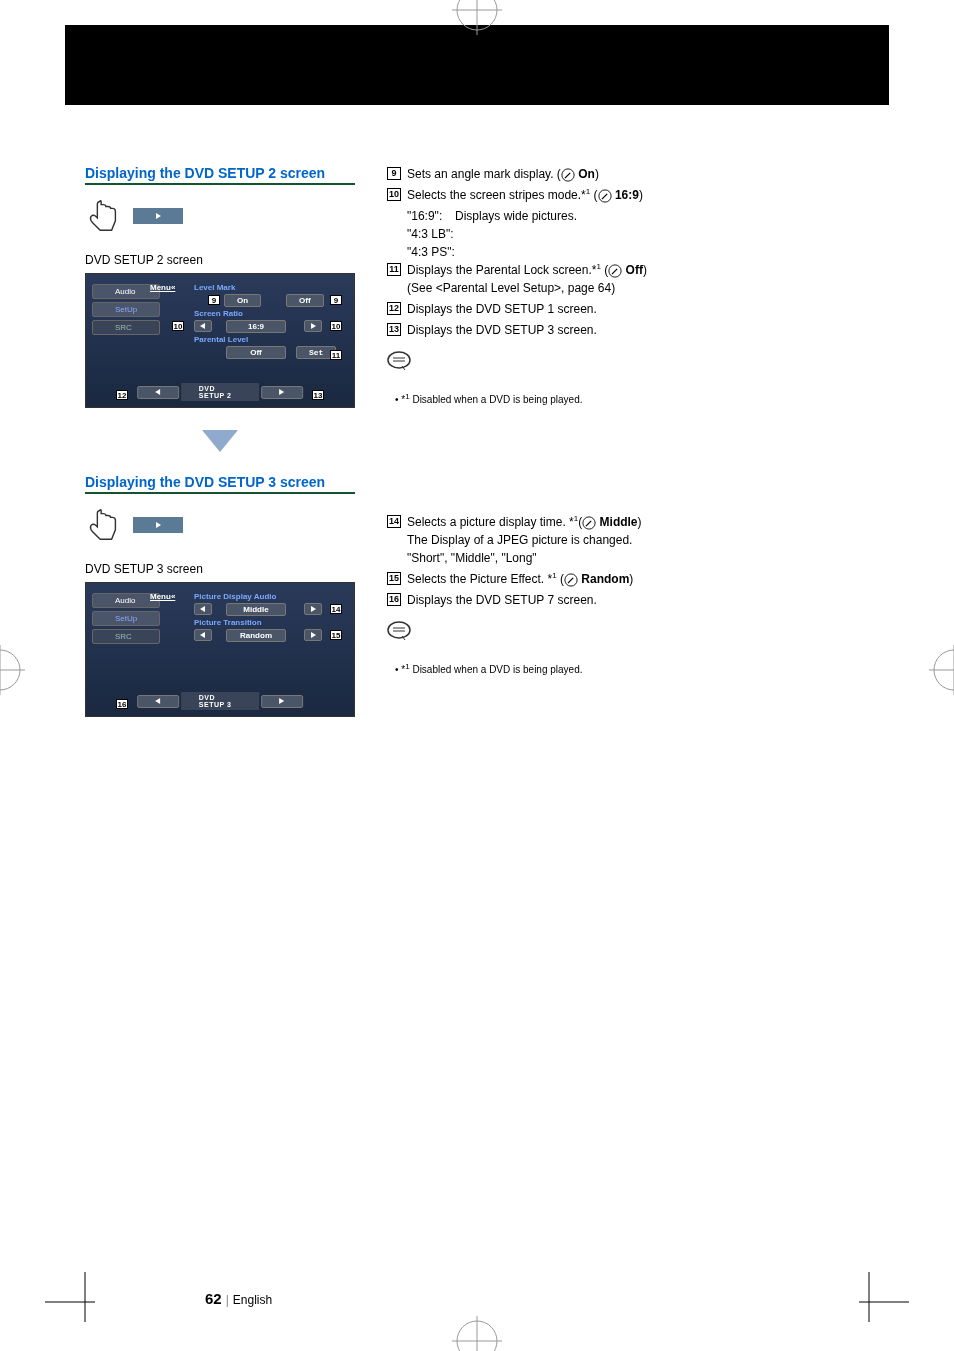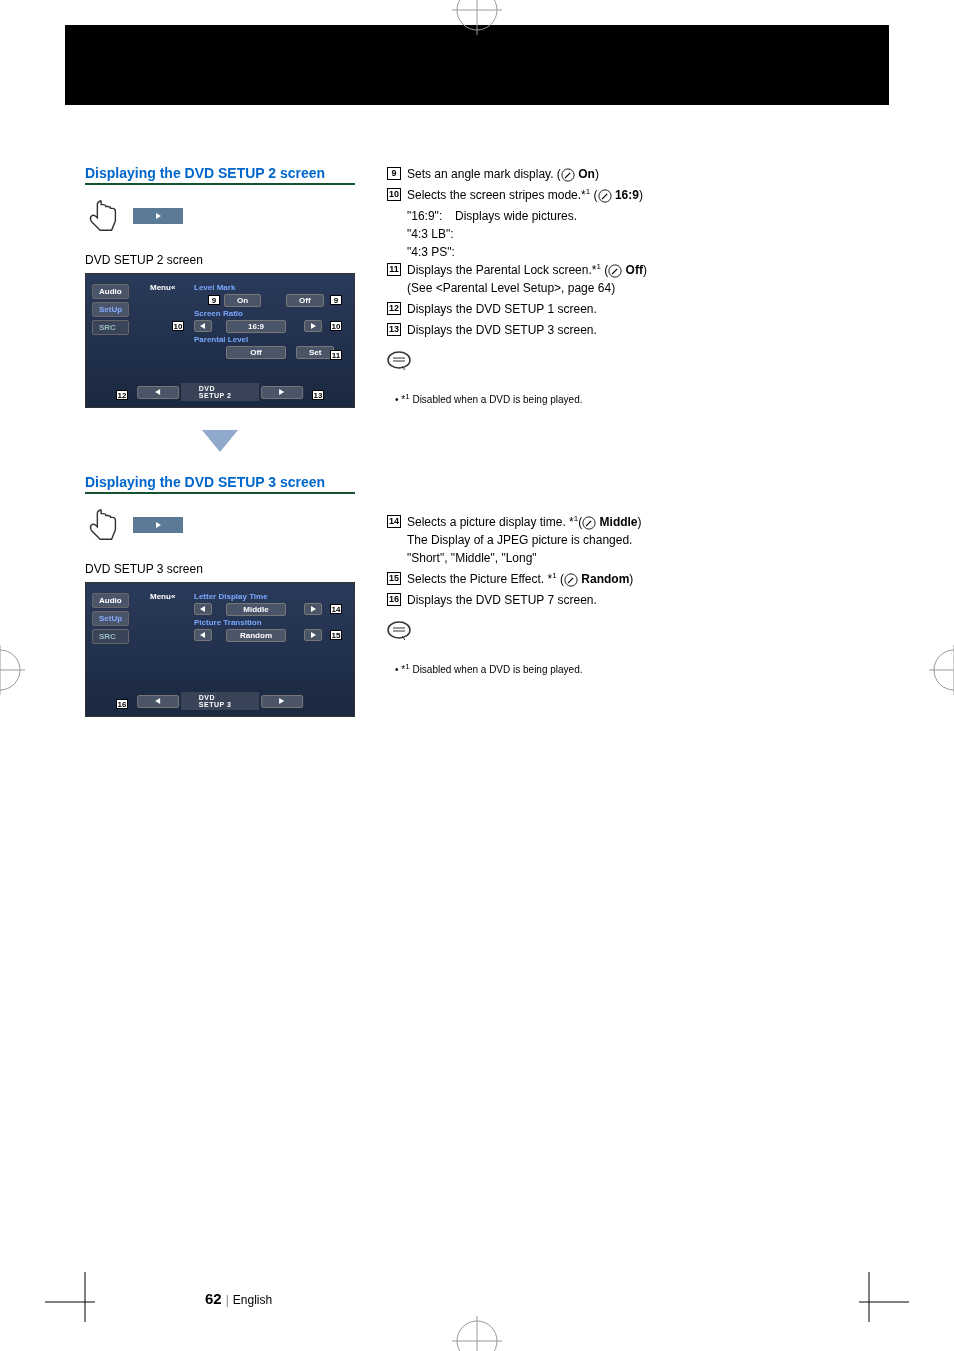--- a/index.html
+++ b/index.html
@@ -9,23 +9,23 @@
     .content-columns { display: flex; gap: 20px; }
     .left-col { width: 290px; }
     .right-col { flex: 1; padding-left: 12px; }
     .section-heading { color: #0066cc; font-weight: bold; font-size: 14px; border-bottom: 2px solid #14532d; padding-bottom: 2px; margin-bottom: 12px; }
     .touch-icon { display: flex; align-items: center; gap: 10px; margin-bottom: 18px; }
     .hand-svg { width: 38px; height: 38px; }
     .arrow-btn { background: #5a7a95; width: 50px; height: 16px; display: flex; justify-content: center; align-items: center; }
     .screen-caption { font-size: 12px; margin-bottom: 6px; }
     .screen-mock { background: linear-gradient(to bottom, #2a3a5a, #1a2840); border: 1px solid #333; padding: 6px; height: 135px; position: relative; font-size: 9px; }
     .side-btns { position: absolute; left: 6px; top: 10px; display: flex; flex-direction: column; gap: 3px; }
-    .side-btn { background: #4a556a; color: #fff; font-size: 8px; padding: 2px 6px; border: 1px solid #666; font-weight: bold; border-radius: 2px; }
+    .side-btn { background: #4a556a; color: #fff; font-size: 8px; padding: 2px 22px; border: 1px solid #666; font-weight: normal; border-radius: 2px; }
     .side-btn.src { background: #3a4458; color: #9bb; }
-    .menu-lbl { position: absolute; color: #fff; font-size: 8px; top: 9px; left: 64px; font-weight: bold; }
+    .menu-lbl { position: absolute; color: #fff; font-size: 8px; top: 9px; left: 64px; font-weight: bold; text-decoration: underline; }
     .setting-label { color: #7aa8ff; font-size: 8px; position: absolute; font-weight: bold; }
     .setting-btn { background: #4a5568; color: #fff; font-size: 8px; padding: 1px 12px; border: 1px solid #777; position: absolute; font-weight: bold; text-align: center; border-radius: 2px; }
     .setting-btn.on { min-width: 34px; }
     .nav-btn { background: #4a5568; width: 18px; height: 12px; border: 1px solid #777; position: absolute; border-radius: 2px; }
     .callout-num { position: absolute; border: 1px solid #000; background: #fff; font-size: 8px; width: 12px; height: 10px; display: flex; align-items: center; justify-content: center; font-weight: bold; }
     .bottom-bar { position: absolute; bottom: 6px; left: 50%; transform: translateX(-50%); display: flex; align-items: center; gap: 2px; }
     .bottom-nav { background: #4a5568; width: 50px; height: 13px; border: 1px solid #777; display: flex; justify-content: center; align-items: center; border-radius: 2px; }
     .bottom-center { background: #3a4458; color: #fff; font-size: 7px; padding: 2px 18px; font-weight: bold; letter-spacing: 0.5px; }
     .down-arrow { margin: 22px auto 22px auto; width: 0; height: 0; border-left: 18px solid transparent; border-right: 18px solid transparent; border-top: 22px solid #8faacc; }
     .list-item { display: flex; font-size: 12px; line-height: 1.5; margin-bottom: 3px; }
@@ -111,21 +111,21 @@
               <span class="triangle-l" style="position:absolute;top:2px;left:5px;"></span>
             </div>
           <div class="setting-btn" style="top:46px; left:140px; min-width:60px;">16:9</div>
           <div class="nav-btn" style="top:46px; left:218px;">
               <span class="triangle-r" style="position:absolute;top:2px;left:6px;"></span>
             </div>
           <div class="callout-num" style="top:47px; left:86px;">10</div>
           <div class="callout-num" style="top:47px; left:244px;">10</div>
           <div class="setting-label" style="top:61px; left:108px;">Parental Level</div>
           <div class="setting-btn" style="top:72px; left:140px; min-width:60px;">Off</div>
-          <div class="setting-btn on" style="top:72px; left:210px;">Set</div>
+          <div class="setting-btn on" style="top:72px; left:210px;font-family:Liberation Mono, monospace;">Set</div>
           <div class="callout-num" style="top:76px; left:244px;">11</div>
           <div class="bottom-bar">
             <div class="bottom-nav">
                 <span class="triangle-l"></span>
               </div>
             <div class="bottom-center">DVD SETUP 2</div>
             <div class="bottom-nav">
                 <span class="triangle-r"></span>
               </div>
           </div>
@@ -145,21 +145,21 @@
             </div>
         </div>
         <div class="screen-caption">DVD SETUP 3 screen</div>
         <div class="screen-mock">
           <div class="side-btns">
             <div class="side-btn">Audio</div>
             <div class="side-btn" style="color:#8af;">SetUp</div>
             <div class="side-btn src">SRC</div>
           </div>
           <div class="menu-lbl">Menu«</div>
-          <div class="setting-label" style="top:9px; left:108px;">Letter Display Time</div>
+          <div class="setting-label" style="top:9px; left:108px;">Picture Display Audio</div>
           <div class="nav-btn" style="top:20px; left:108px;">
               <span class="triangle-l" style="position:absolute;top:2px;left:5px;"></span>
             </div>
           <div class="setting-btn" style="top:20px; left:140px; min-width:60px;">Middle</div>
           <div class="nav-btn" style="top:20px; left:218px;">
               <span class="triangle-r" style="position:absolute;top:2px;left:6px;"></span>
             </div>
           <div class="callout-num" style="top:21px; left:244px;">14</div>
           <div class="setting-label" style="top:35px; left:108px;">Picture Transition</div>
           <div class="nav-btn" style="top:46px; left:108px;">

